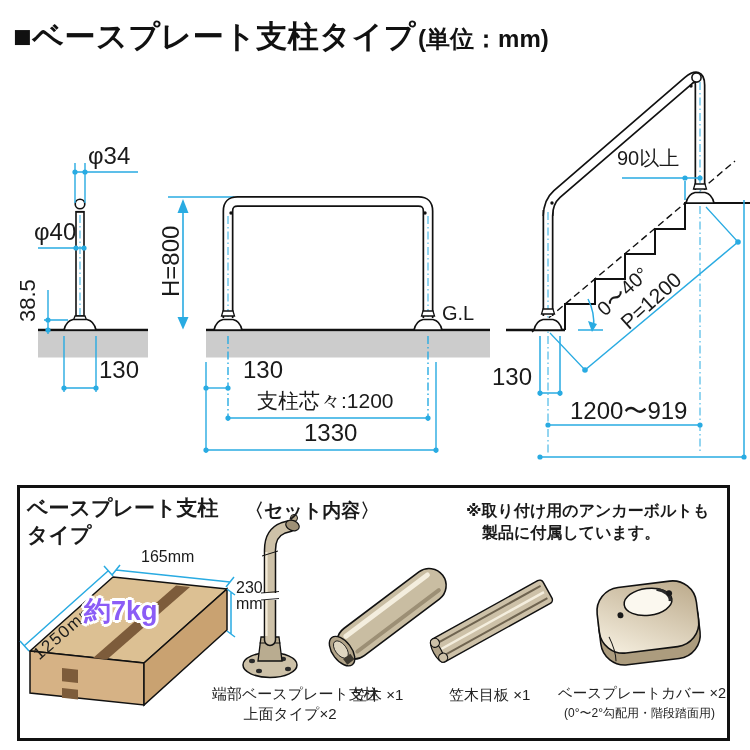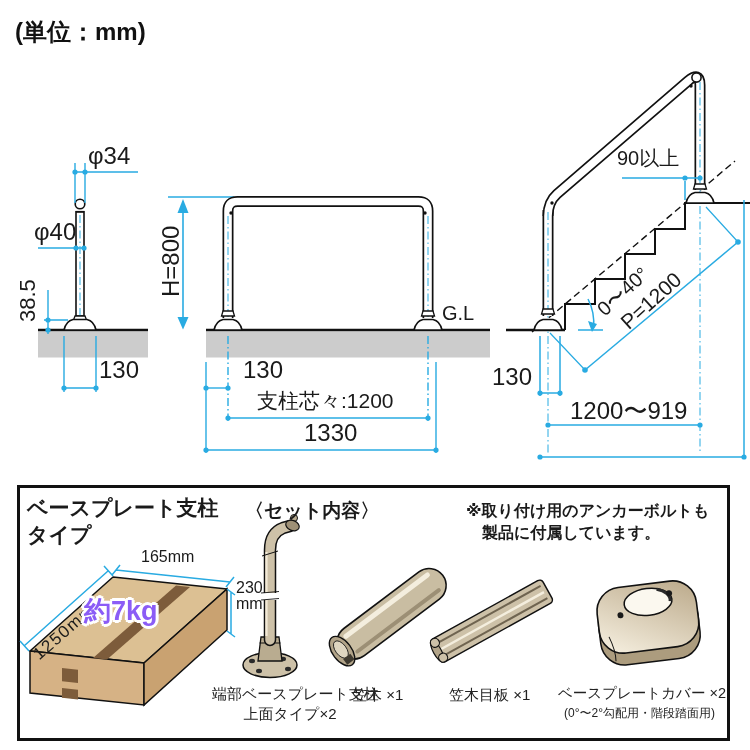--- a/index.html
+++ b/index.html
@@ -31,20 +31,21 @@
     text-shadow:-2px -2px 0 #fff,2px -2px 0 #fff,-2px 2px 0 #fff,2px 2px 0 #fff,
                  0 -3px 0 #fff,0 3px 0 #fff,-3px 0 0 #fff,3px 0 0 #fff;}
   svg{position:absolute;left:0;top:0;pointer-events:none;}
 </style>
 </head>
 <body>
 
 <div class="page">
 
   <div class="title-row">
+    <span class="title-main">■ベースプレート支柱タイプ</span>
     <span class="title-unit">(単位：mm)</span>
   </div>
 
   <div class="set-box"></div>
 
   <svg width="750" height="750" viewBox="0 0 750 750">
     <defs>
       <linearGradient id="cvg" x1="0" y1="1" x2="0.8" y2="0">
         <stop offset="0" stop-color="#f8f2e3"></stop>
           <stop offset="1" stop-color="#bfae90"></stop>

